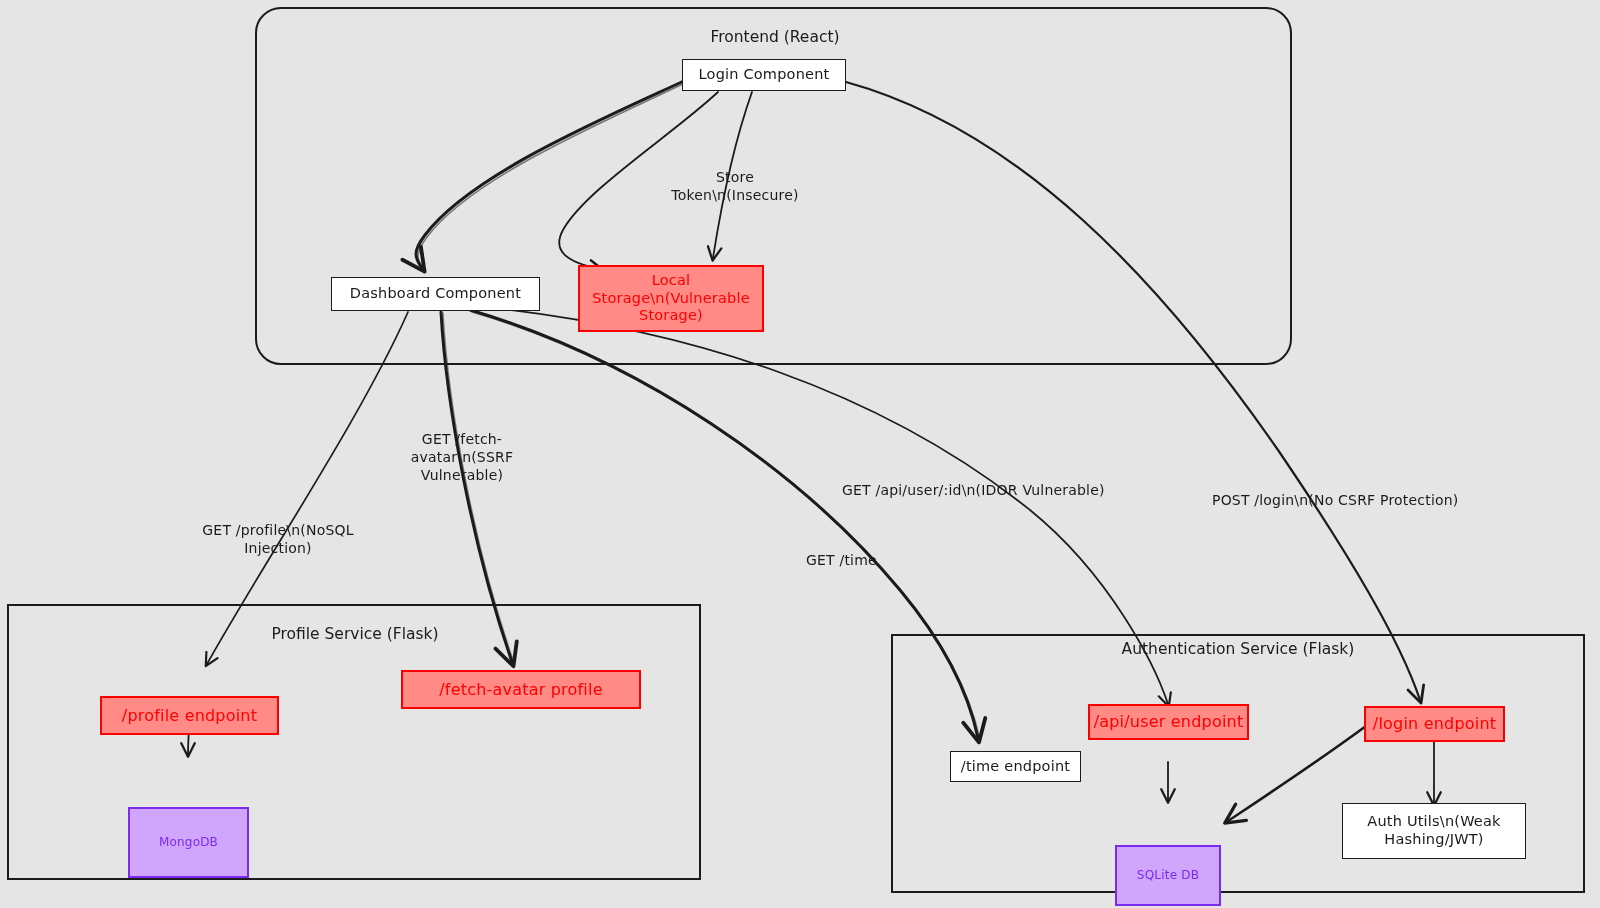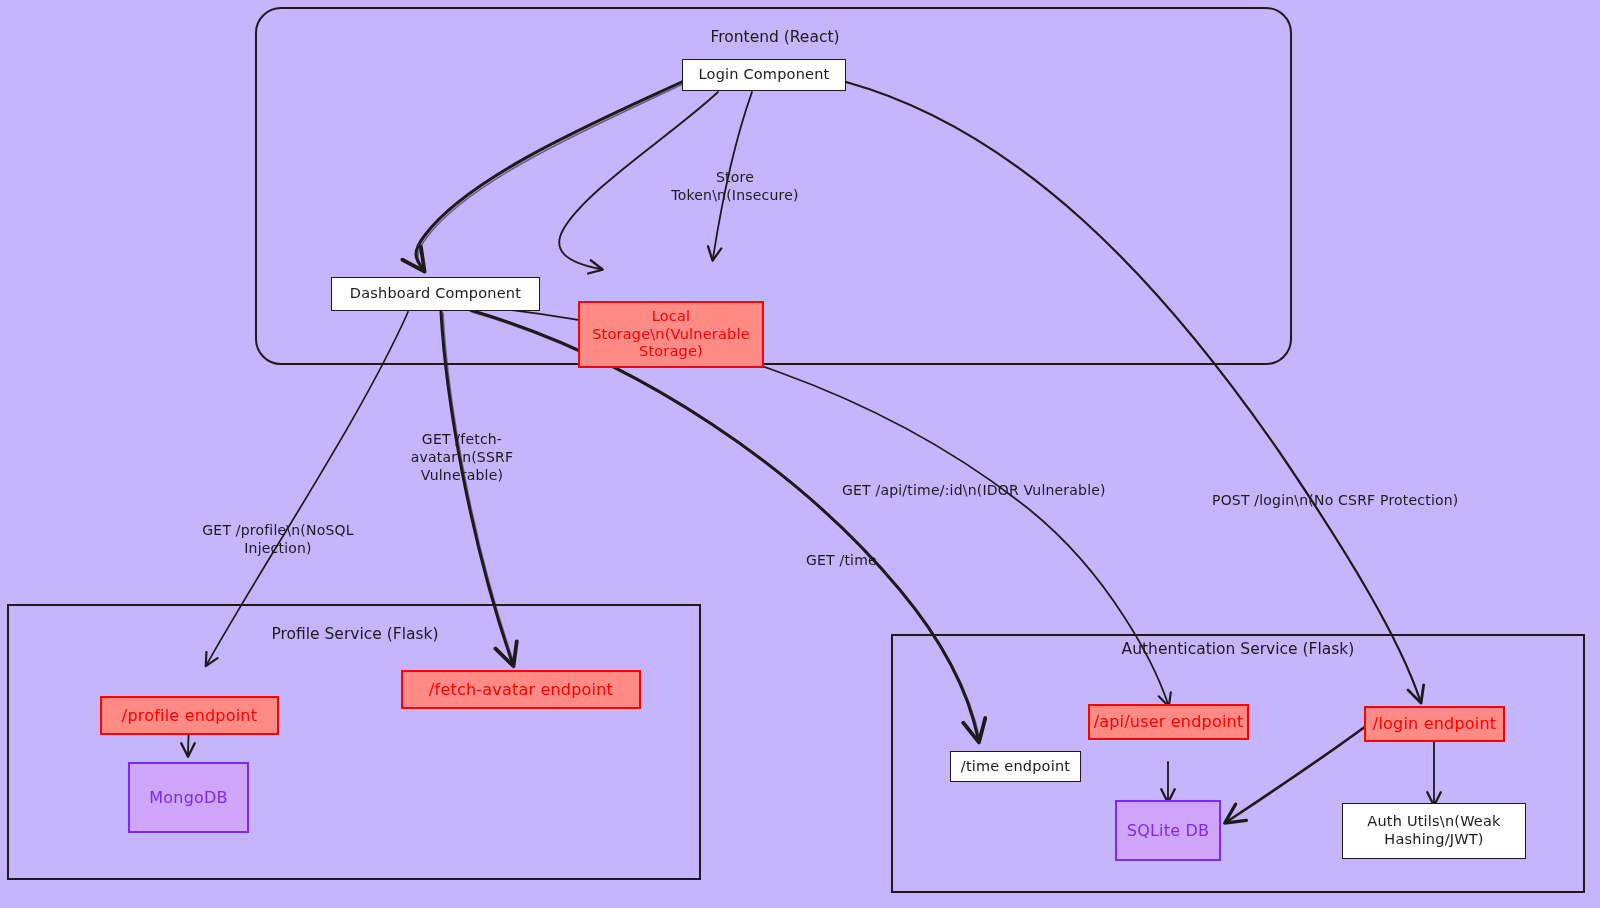--- a/index.html
+++ b/index.html
@@ -8,21 +8,21 @@
     padding: 0;
     background: #ffffff;
   }
   body {
     font-family: "DejaVu Sans", sans-serif;
   }
   #canvas {
     position: relative;
     width: 1600px;
     height: 908px;
-    background: #c4b5fd;
+    background: #e5e5e5;
     overflow: hidden;
   }
   svg.layer {
     position: absolute;
     left: 0;
     top: 0;
     width: 1600px;
     height: 908px;
     overflow: visible;
   }
@@ -46,21 +46,22 @@
   .node-danger {
     background: #ff8a86;
     border: 2.4px solid #ff0000;
     color: #ff0000;
     font-size: 16px;
   }
   .node-db {
     background: #cfa6fb;
     border: 2.4px solid #7b2bf0;
     color: #7b2bf0;
-    font-size: 16px;
+    font-size: 12px;
+    margin-top: 45px;
   }
   .container-box {
     position: absolute;
     box-sizing: border-box;
     background: transparent;
     border: 2px solid #1b1b1b;
   }
   .container-round {
     border-radius: 26px;
   }
@@ -133,27 +134,27 @@
   <div class="container-box" style="left:7px; top:604px; width:694px; height:276px;"></div>
   <div class="container-title" style="left:175px; top:610px; width:360px;margin-top:15px;">Profile Service (Flask)</div>
 
   <div class="container-box" style="left:891px; top:634px; width:694px; height:259px;"></div>
   <div class="container-title" style="left:1058px; top:640px; width:360px;">Authentication Service (Flask)</div>
 
   <div class="node node-plain" style="left:682px; top:59px; width:164px; height:32px;text-align:right;">Login Component</div>
 
   <div class="node node-plain" style="left:331px; top:277px; width:209px; height:34px;">Dashboard Component</div>
 
-  <div class="node node-danger" style="left:578px; top:265px; width:186px; height:67px; font-size:14.5px;margin-top:36px;">Local
+  <div class="node node-danger" style="left:578px; top:265px; width:186px; height:67px; font-size:14.5px;">Local
 Storage\n(Vulnerable
 Storage)</div>
 
   <div class="node node-danger" style="left:100px; top:696px; width:179px; height:39px;">/profile endpoint</div>
 
-  <div class="node node-danger" style="left:401px; top:670px; width:240px; height:39px;">/fetch-avatar endpoint</div>
+  <div class="node node-danger" style="left:401px; top:670px; width:240px; height:39px;">/fetch-avatar profile</div>
 
   <div class="node node-db" style="left:128px; top:762px; width:121px; height:71px;">MongoDB</div>
 
   <div class="node node-plain" style="left:913px; top:751px; width:131px; height:31px;margin-left:37px;">/time endpoint</div>
 
   <div class="node node-danger" style="left:1088px; top:704px; width:161px; height:36px;">/api/user endpoint</div>
 
   <div class="node node-danger" style="left:1364px; top:706px; width:141px; height:36px;">/login endpoint</div>
 
   <div class="node node-db" style="left:1115px; top:800px; width:106px; height:61px;">SQLite DB</div>
@@ -166,17 +167,17 @@
 
   <div class="edge-label" style="left:178px; top:521px; width:200px;">GET /profile\n(NoSQL
 Injection)</div>
 
   <div class="edge-label" style="left:404px; top:430px; width:116px;">GET /fetch-
 avatar\n(SSRF
 Vulnerable)</div>
 
   <div class="edge-label" style="left:806px; top:551px; width:110px; text-align:left;">GET /time</div>
 
-  <div class="edge-label" style="left:842px; top:481px; width:292px; text-align:left;">GET /api/time/:id\n(IDOR Vulnerable)</div>
+  <div class="edge-label" style="left:842px; top:481px; width:292px; text-align:left;">GET /api/user/:id\n(IDOR Vulnerable)</div>
 
   <div class="edge-label" style="left:1212px; top:491px; width:280px; text-align:left;">POST /login\n(No CSRF Protection)</div>
 
 </div>
 
 </body></html>

